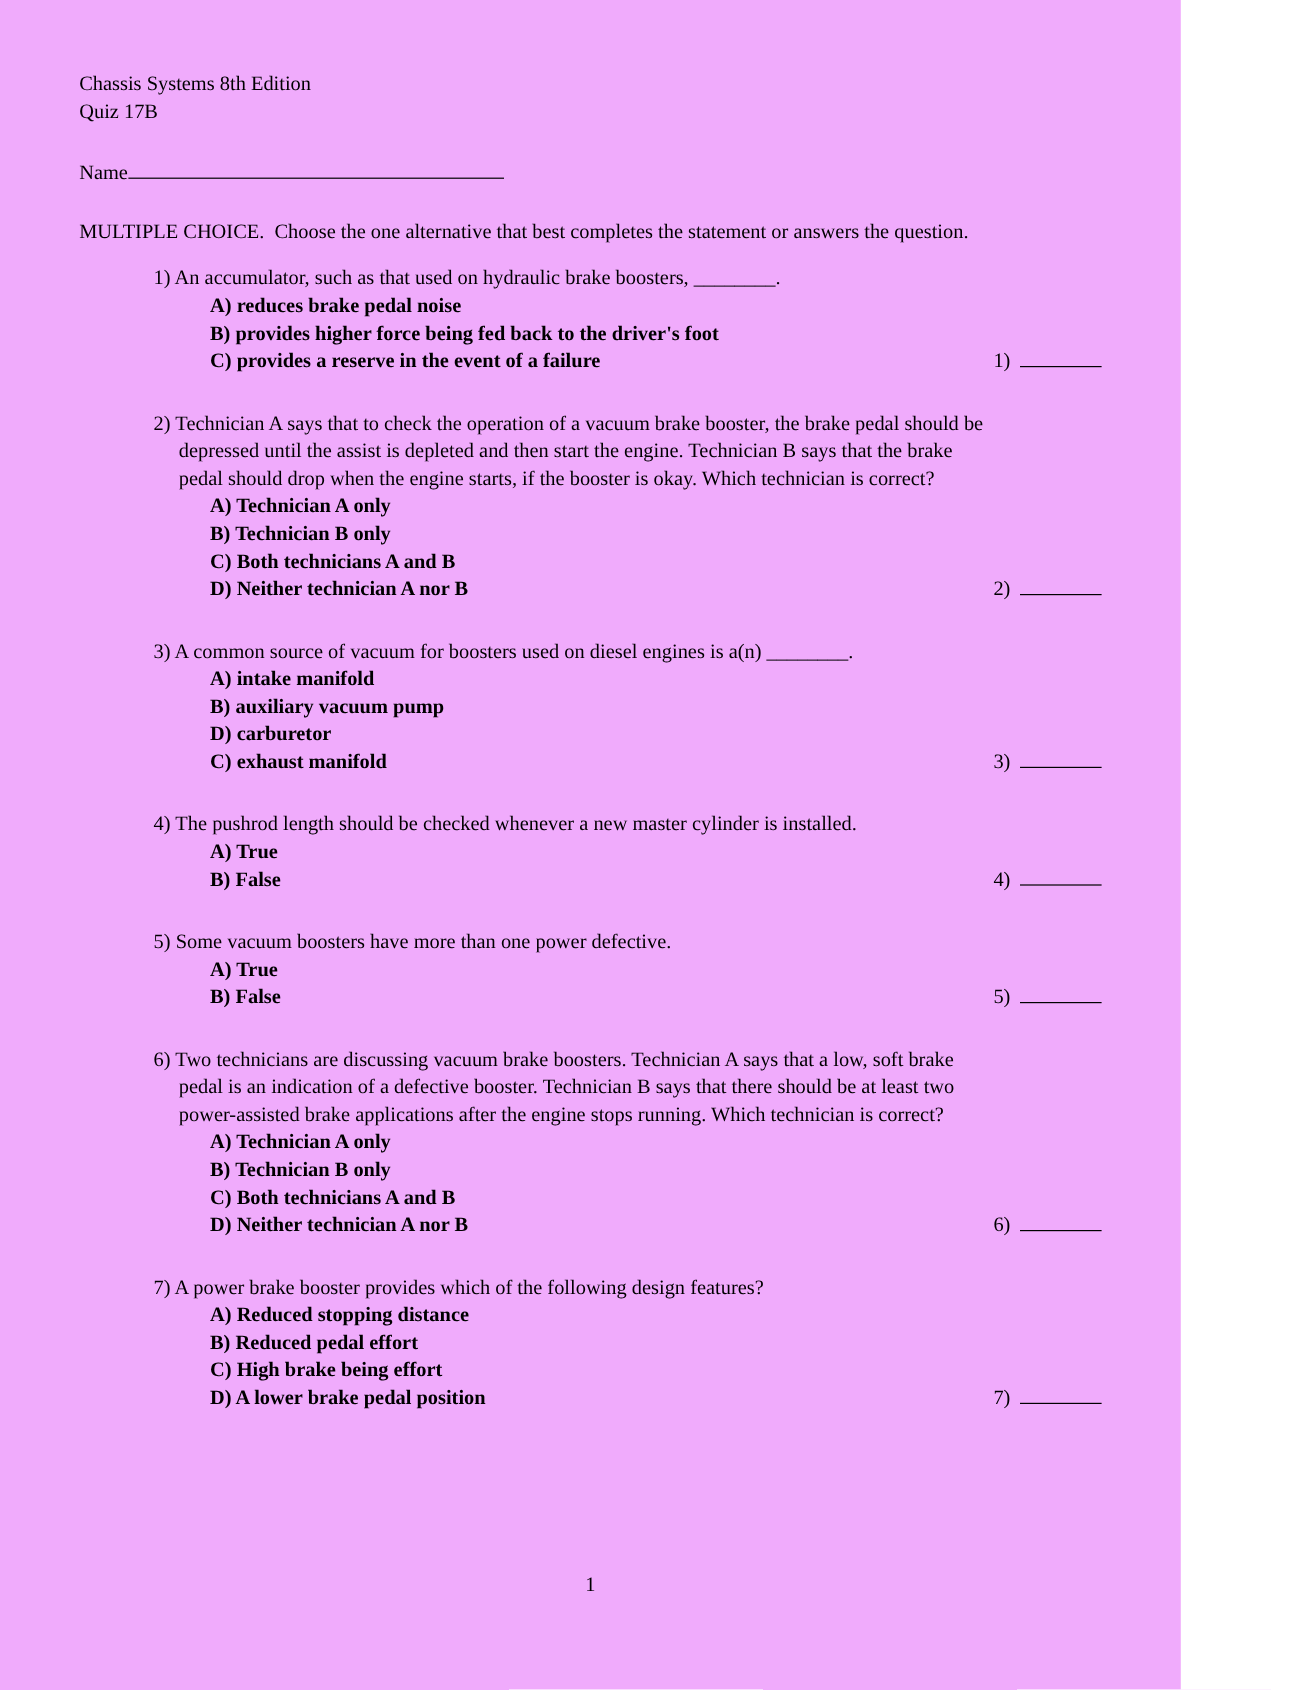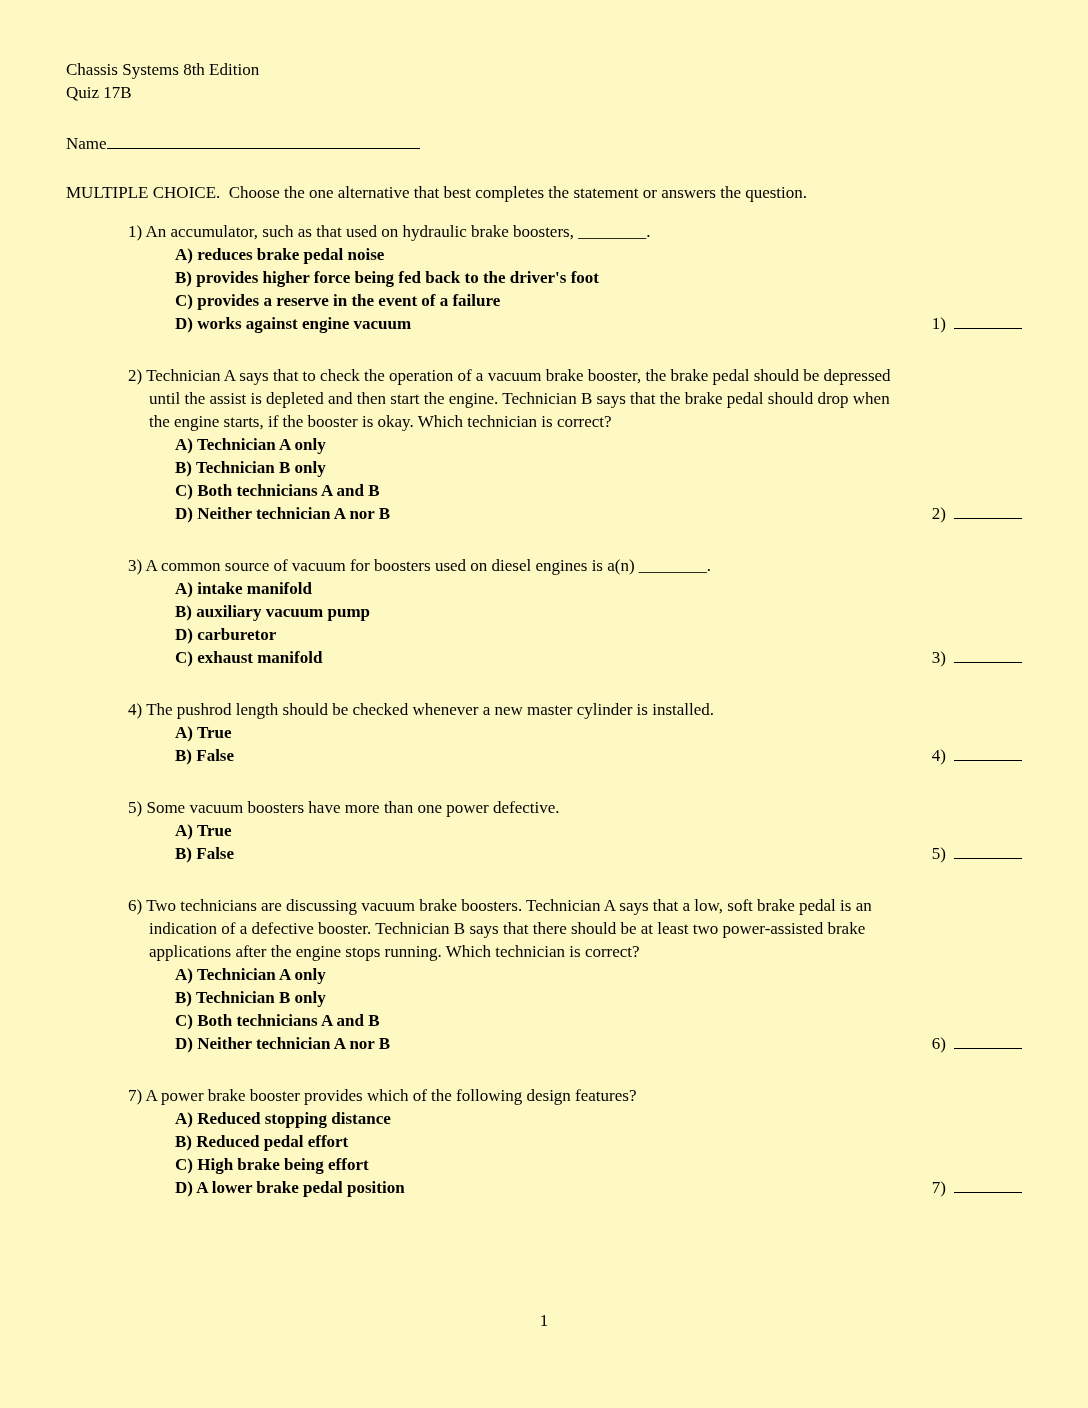--- a/index.html
+++ b/index.html
@@ -1,21 +1,21 @@
 <!DOCTYPE html>
 <html><head>
 <meta charset="utf-8">
 <style>
   * { margin: 0; padding: 0; box-sizing: border-box; }
   html, body { background: #ffffff; }
   .page {
     position: relative;
-    width: 1088px;
+    width: 984px;
     height: 1408px;
-    background: #fef9c3;
+    background: #f0abfc;
     color: #000000;
     font-family: "Liberation Serif", "DejaVu Serif", serif;
     font-size: 17px;
     line-height: 23px;
     padding: 58px 66px 0 66px;
     overflow: hidden;
   }
   .header div { white-space: nowrap; }
   .name-row { margin-top: 27px; }
   .name-blank {
@@ -77,21 +77,20 @@
   <div class="instructions">MULTIPLE CHOICE.  Choose the one alternative that best completes the statement or answers the question.</div>
 
   <div class="questions">
   <div class="question">
     <div class="q-main">
       <div class="q-text"><span class="q-num">1)</span> <span>An accumulator, such as that used on hydraulic brake boosters, ________.</span></div>
       <div class="choices">
             <div class="choice">A) reduces brake pedal noise</div>
             <div class="choice">B) provides higher force being fed back to the driver's foot</div>
             <div class="choice">C) provides a reserve in the event of a failure</div>
-            <div class="choice">D) works against engine vacuum</div>
           </div>
     </div>
     <div class="q-answer"><span>1)</span><span class="answer-blank"></span></div>
   </div>
 
   <div class="question">
     <div class="q-main">
       <div class="q-text"><span class="q-num">2)</span> <span>Technician A says that to check the operation of a vacuum brake booster, the brake pedal should be depressed until the assist is depleted and then start the engine. Technician B says that the brake pedal should drop when the engine starts, if the booster is okay. Which technician is correct?</span></div>
       <div class="choices">
             <div class="choice">A) Technician A only</div>

